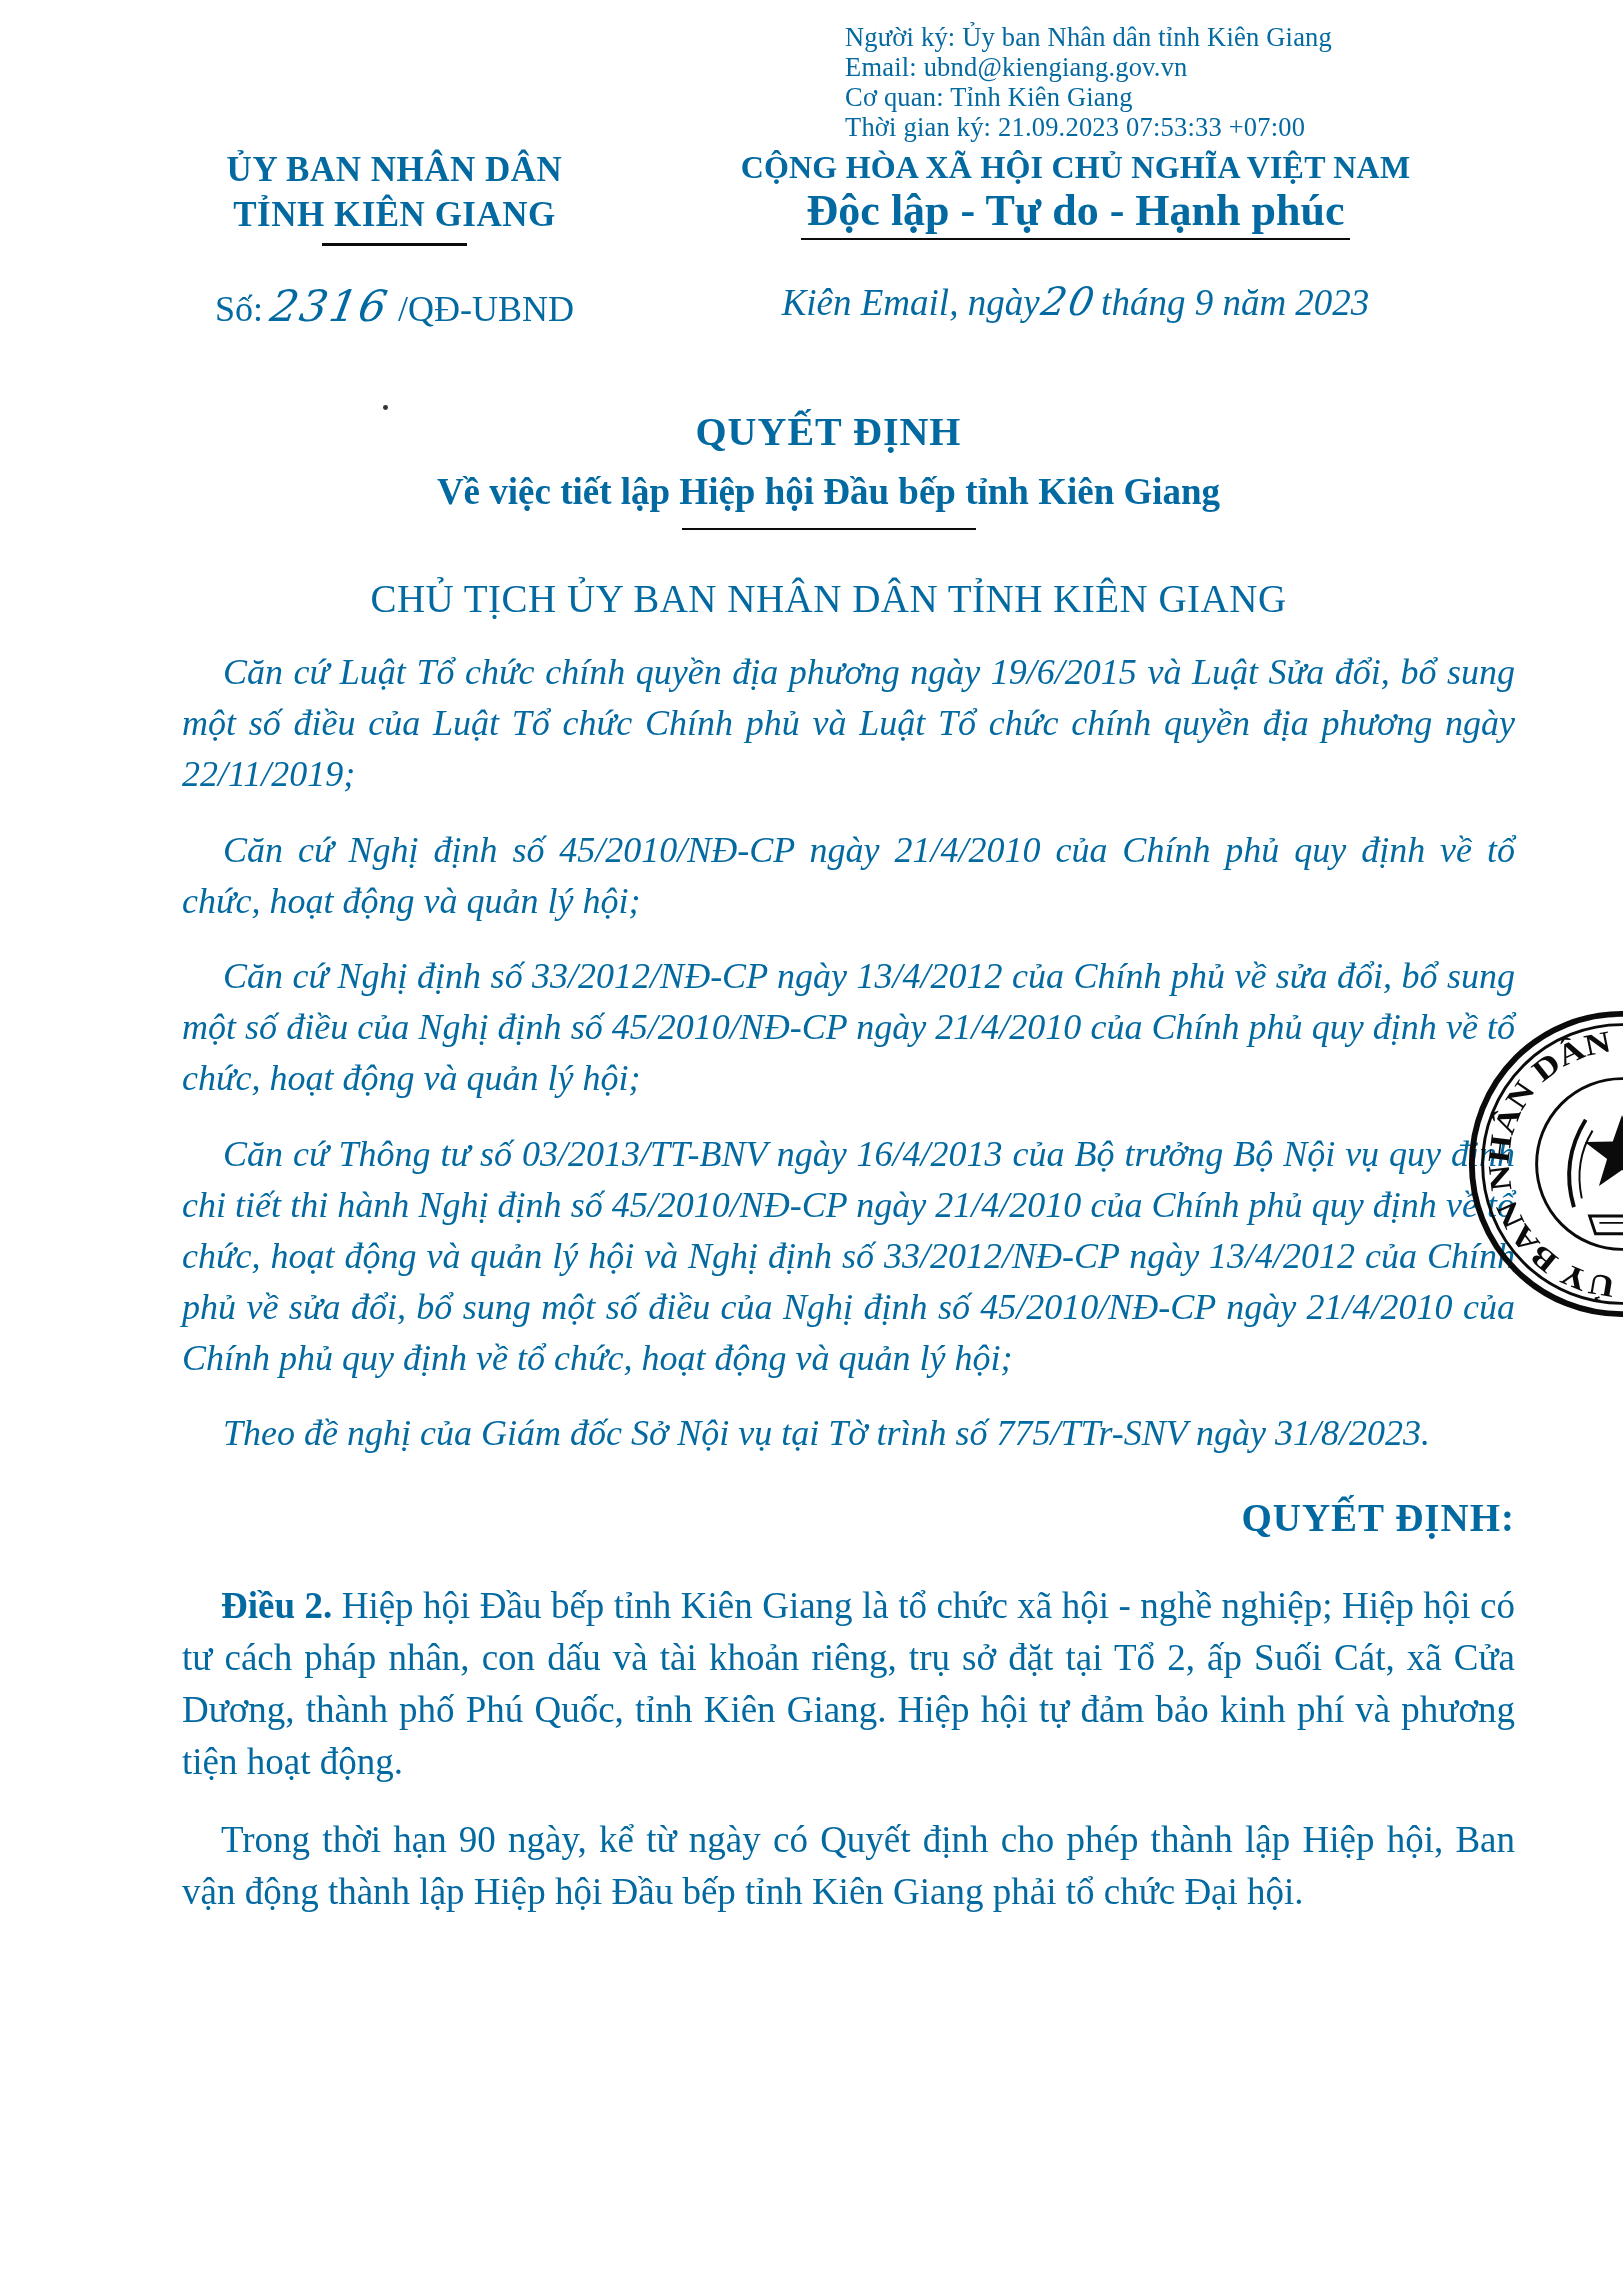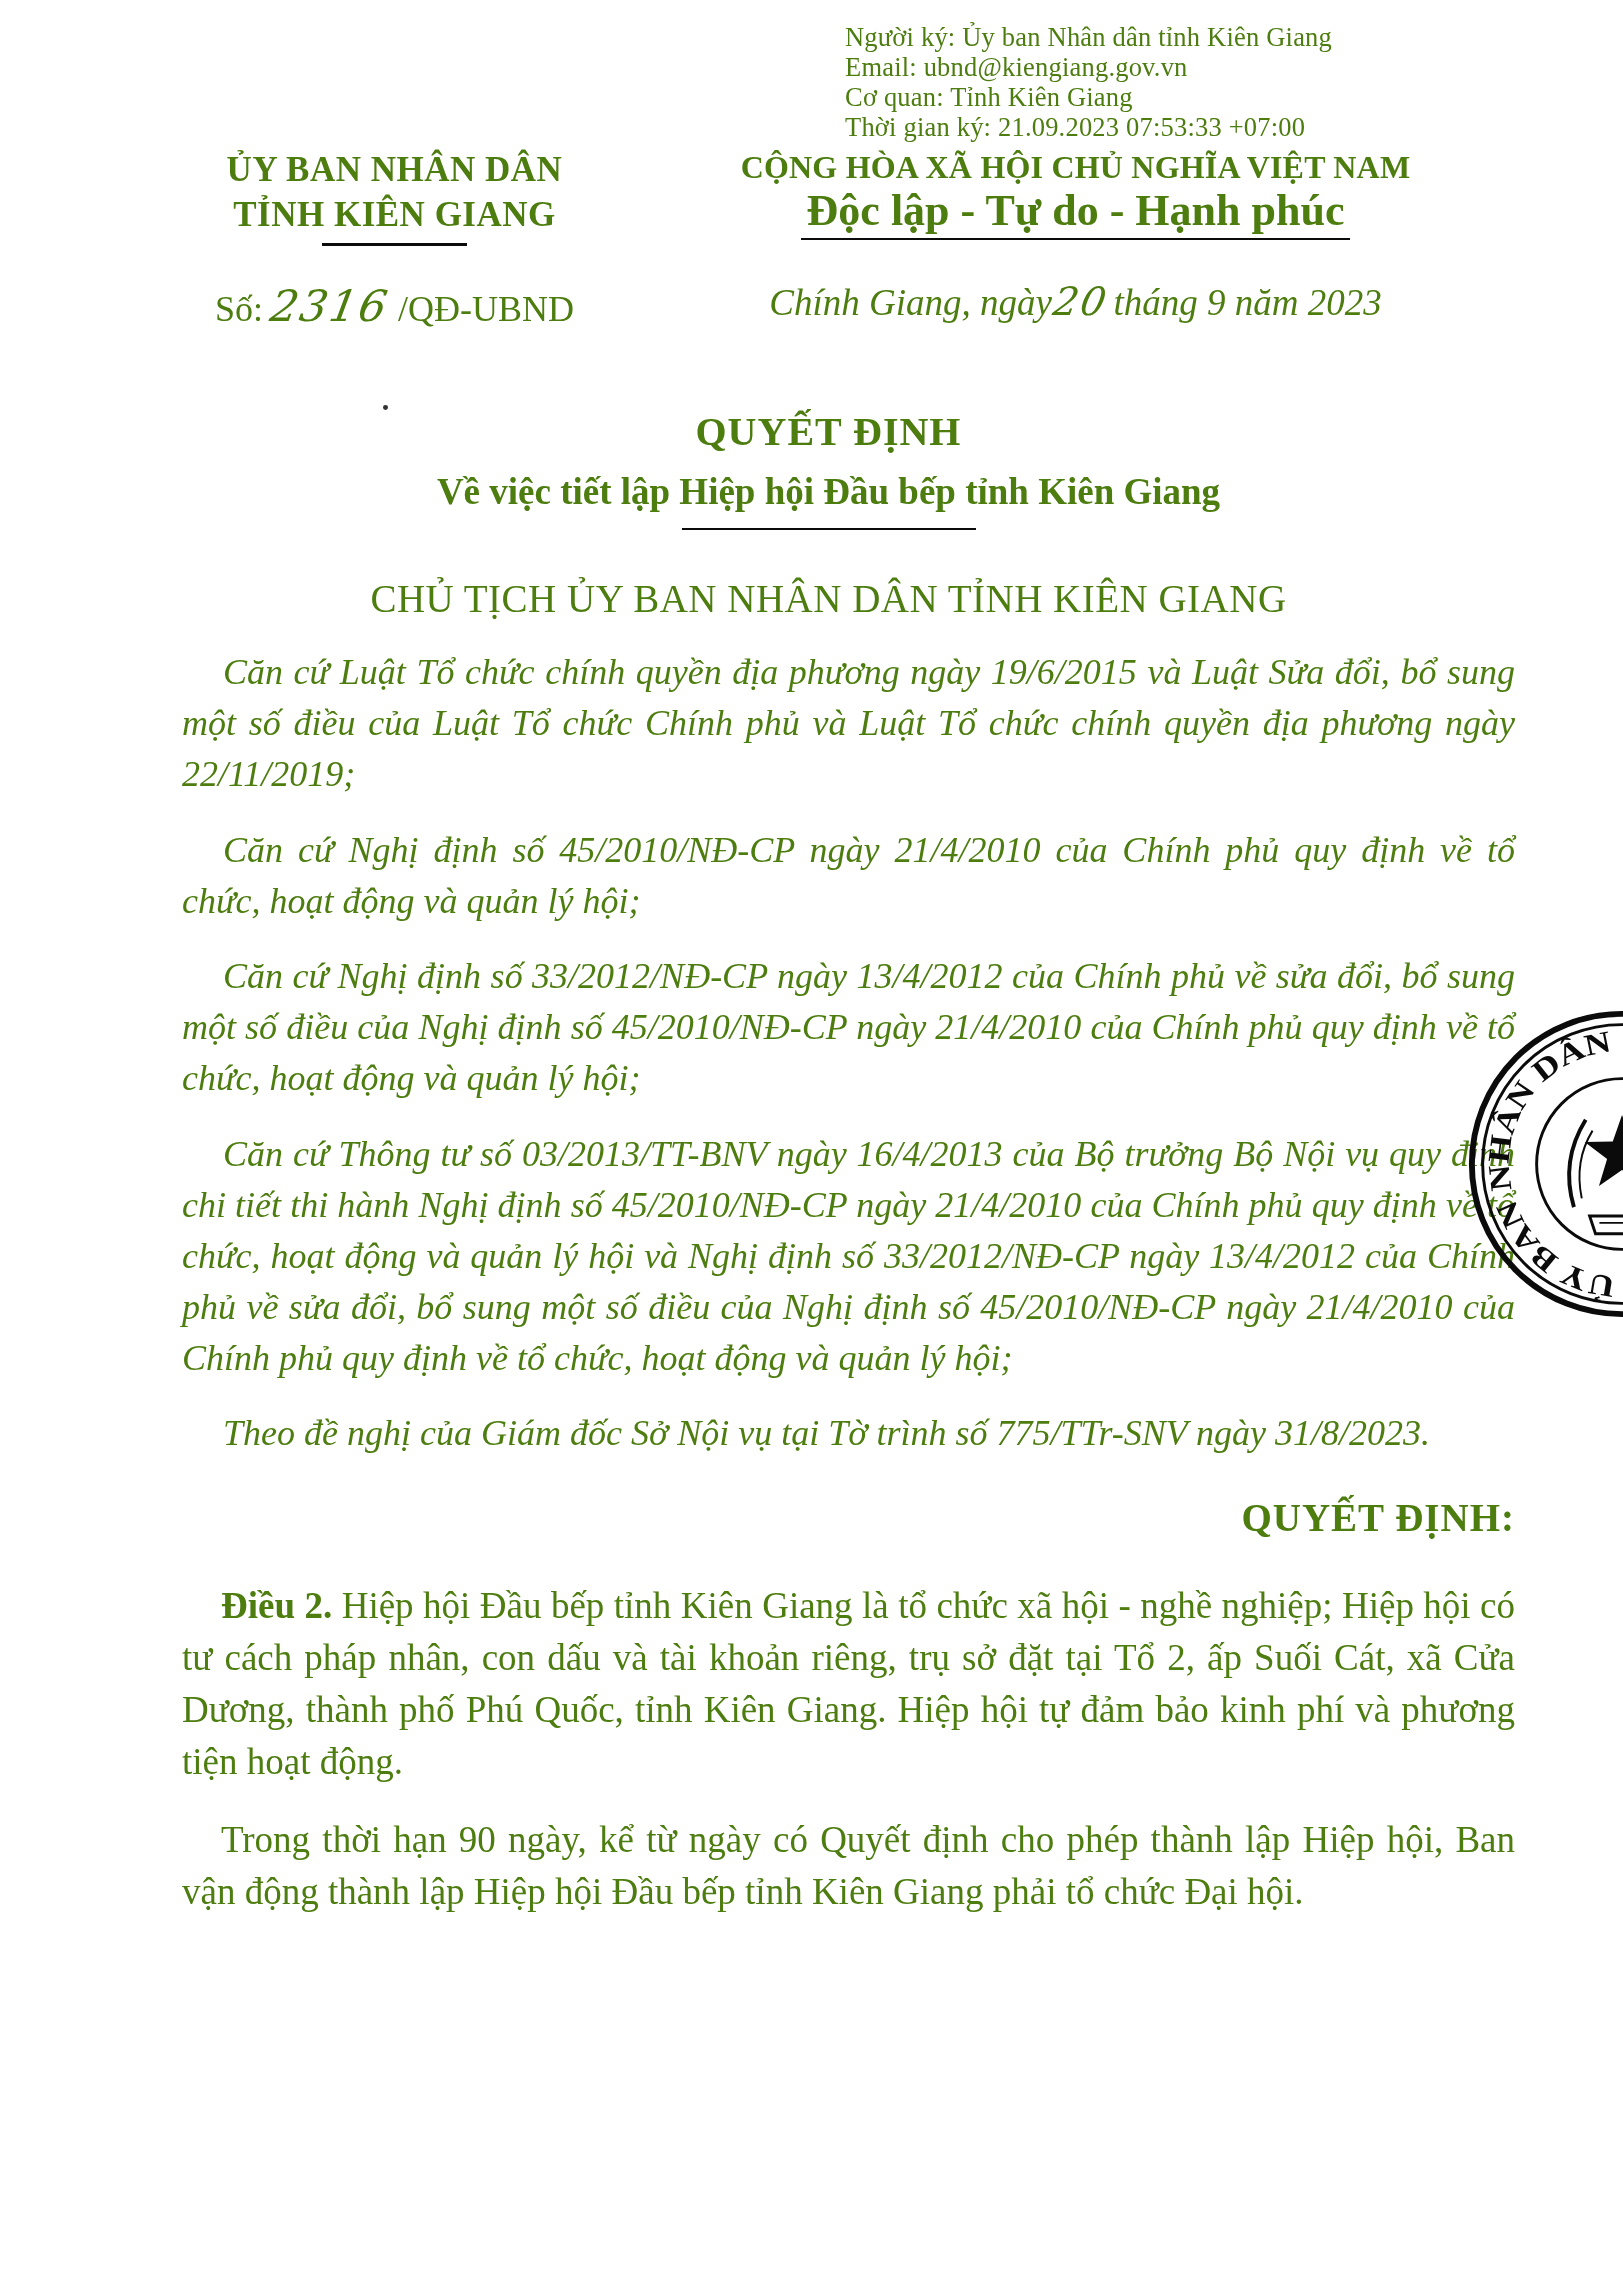--- a/index.html
+++ b/index.html
@@ -2,21 +2,21 @@
 <html lang="vi"><head>
 <meta charset="utf-8">
 <style>
   html,body{margin:0;padding:0;background:#e8e8e8;}
   .page{
     position:relative;
     width:1623px;height:2294px;
     background:#ffffff;
     overflow:hidden;
     font-family:"Liberation Serif","DejaVu Serif",serif;
-    color:#4d7c0f;
+    color:#0369a1;
   }
   
   .sig{
     position:absolute;left:845px;top:21.6px;
     font-size:26.5px;line-height:30px;
     letter-spacing:0.2px;
   }
   
   .header{
     position:absolute;left:147px;top:147px;width:1362px;
@@ -88,21 +88,21 @@
       <div class="doc-no">
         <span>Số:</span><span class="hand">2316</span><span>/QĐ-UBND</span>
       </div>
     </div>
     <div class="h-right">
       <div class="motto1">CỘNG HÒA XÃ HỘI CHỦ NGHĨA VIỆT NAM</div>
       <div>
         <span class="motto2">Độc lập - Tự do - Hạnh phúc</span>
       </div>
       <div class="place-date">
-        <span>Chính Giang, ngày</span><span class="hand day">20</span><span>tháng 9 năm 2023</span>
+        <span>Kiên Email, ngày</span><span class="hand day">20</span><span>tháng 9 năm 2023</span>
       </div>
     </div>
   </div>
 
   <div class="titleblock">
     <div class="doc-type">QUYẾT ĐỊNH</div>
     <div class="doc-subject">Về việc tiết lập Hiệp hội Đầu bếp tỉnh Kiên Giang</div>
     <div class="subject-underline"></div>
     <div class="authority">CHỦ TỊCH ỦY BAN NHÂN DÂN TỈNH KIÊN GIANG</div>
   </div>

